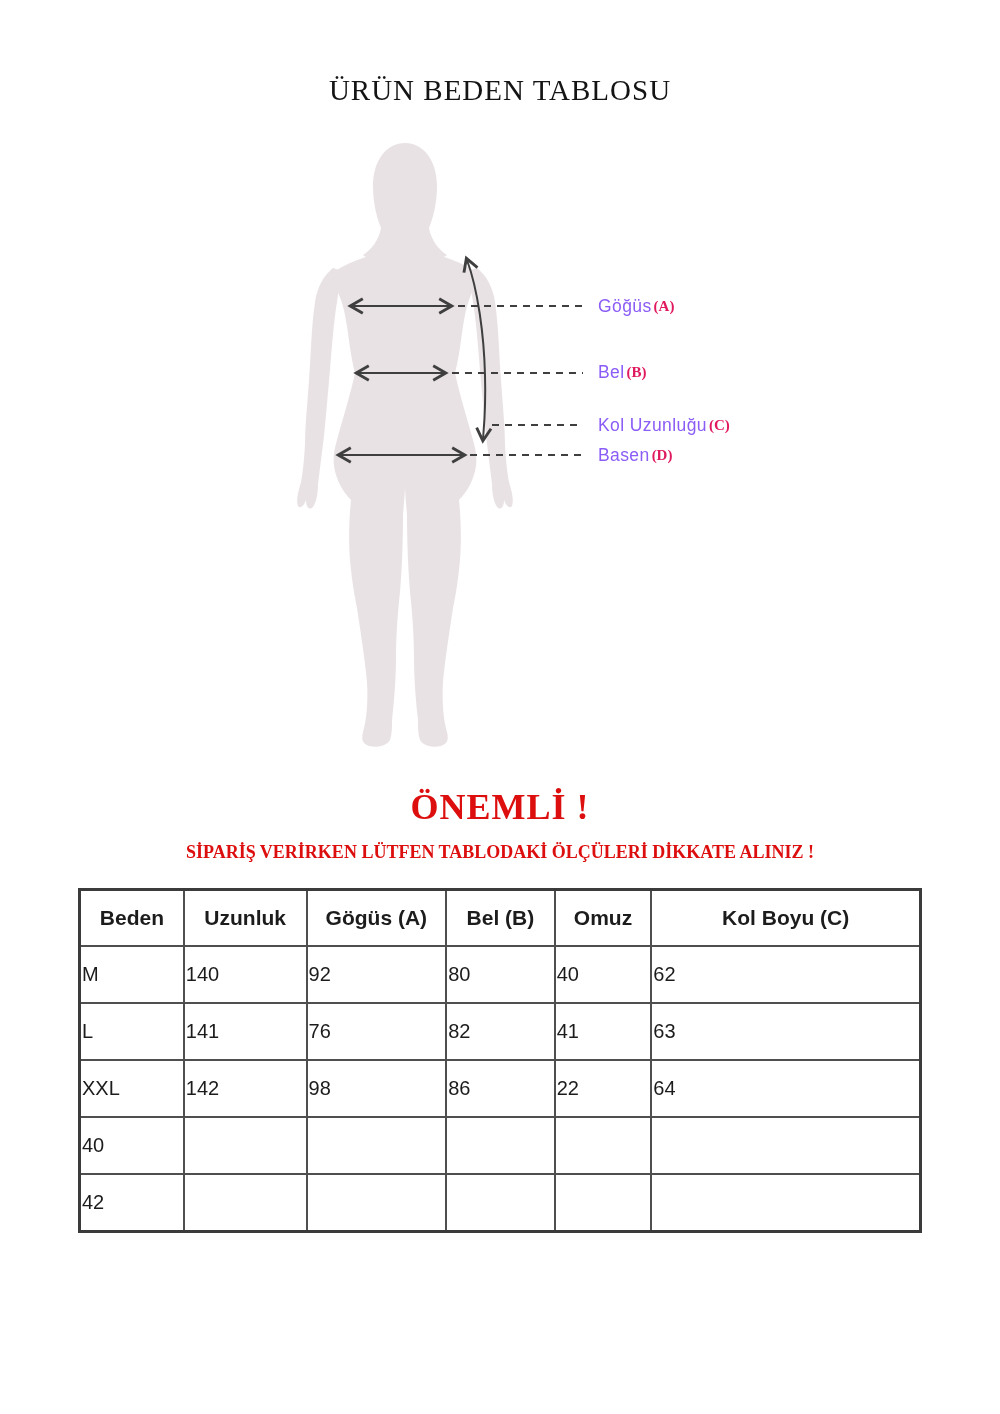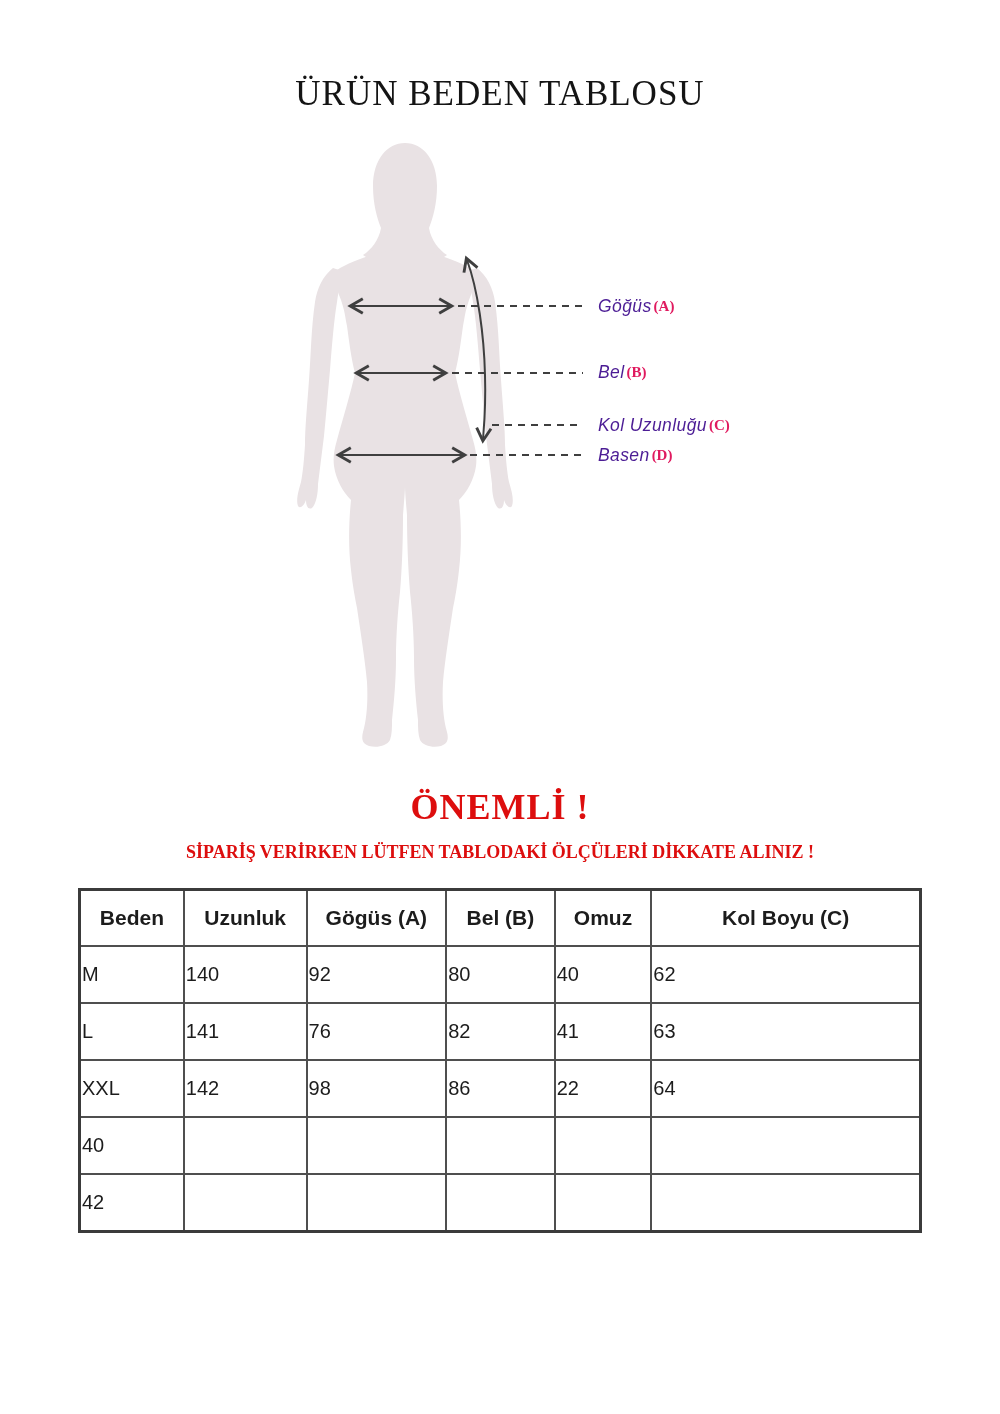--- a/index.html
+++ b/index.html
@@ -1,28 +1,28 @@
 <!DOCTYPE html>
 <html><head>
 <meta charset="utf-8">
 <style>
   html,body{margin:0;padding:0;background:#ffffff;}
   .page{position:relative;width:1000px;height:1414px;background:#ffffff;overflow:hidden;
         font-family:"Liberation Sans",sans-serif;}
 
   .title{position:absolute;top:74px;left:0;width:1000px;text-align:center;
-         font-family:"Liberation Serif",serif;font-size:35px;font-weight:400;
+         font-family:"Liberation Serif",serif;font-size:29px;font-weight:400;
          color:#141414;letter-spacing:1px;}
 
   .figure{position:absolute;left:0;top:0;width:1000px;height:780px;}
   .silhouette{position:absolute;left:293px;top:140px;}
   .arrows{position:absolute;left:290px;top:240px;}
 
   .mlabel{position:absolute;left:598px;white-space:nowrap;line-height:20px;}
-  .mname{font-family:"Liberation Sans",sans-serif;font-size:17.5px;color:#4c1d95;letter-spacing:0.4px;font-style:italic;}
+  .mname{font-family:"Liberation Sans",sans-serif;font-size:17.5px;color:#8b5cf6;letter-spacing:0.4px;}
   .mletter{font-family:"Liberation Serif",serif;font-size:15px;font-weight:bold;color:#e01a5f;
            margin-left:2px;position:relative;top:-1px;}
 
   .warn-title{position:absolute;top:786px;left:0;width:1000px;text-align:center;
               font-family:"Liberation Serif",serif;font-weight:bold;font-size:36px;
               color:#dd0e0e;letter-spacing:1px;}
   .warn-sub{position:absolute;top:842px;left:0;width:1000px;text-align:center;
             font-family:"Liberation Serif",serif;font-weight:bold;font-size:18px;
             color:#dd0e0e;letter-spacing:0px;}
 

